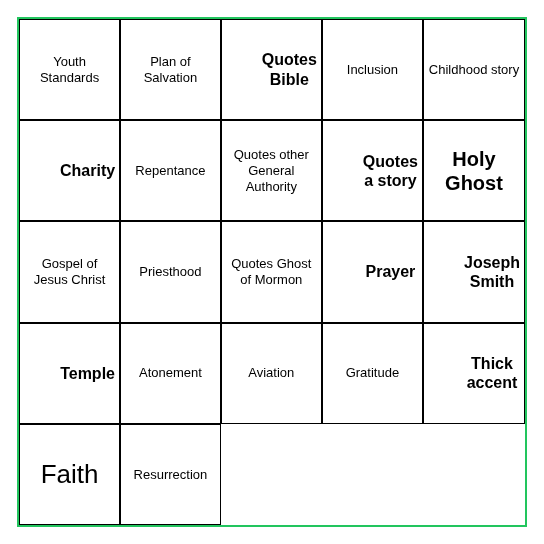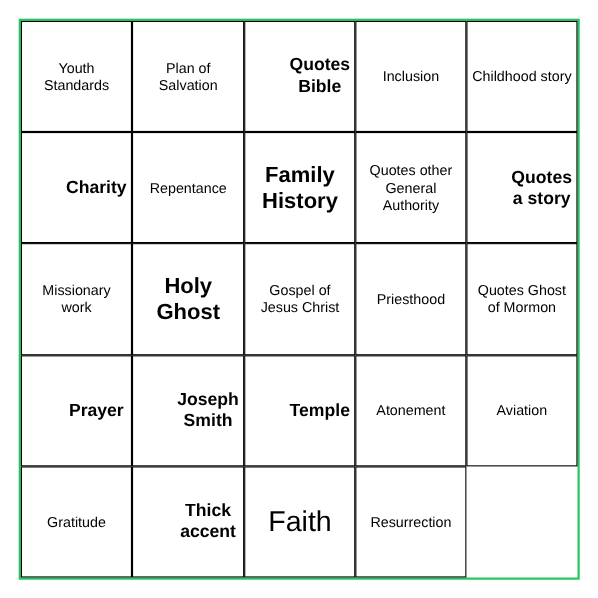--- a/index.html
+++ b/index.html
@@ -58,24 +58,22 @@
 <body>
 
 <div class="bingo-board">
 <div class="bingo-cell">Youth Standards</div>
     <div class="bingo-cell">Plan of Salvation</div>
     <div class="bingo-cell medium-text">Quotes Bible</div>
     <div class="bingo-cell">Inclusion</div>
     <div class="bingo-cell">Childhood story</div>
     <div class="bingo-cell medium-text">Charity</div>
     <div class="bingo-cell">Repentance</div>
-    <div class="bingo-cell large-text">Family History</div>
     <div class="bingo-cell">Quotes other General Authority</div>
     <div class="bingo-cell medium-text">Quotes a story</div>
-    <div class="bingo-cell">Missionary work</div>
     <div class="bingo-cell large-text">Holy Ghost</div>
     <div class="bingo-cell">Gospel of Jesus Christ</div>
     <div class="bingo-cell">Priesthood</div>
     <div class="bingo-cell">Quotes Ghost of Mormon</div>
     <div class="bingo-cell medium-text">Prayer</div>
     <div class="bingo-cell medium-text">Joseph Smith</div>
     <div class="bingo-cell medium-text">Temple</div>
     <div class="bingo-cell">Atonement</div>
     <div class="bingo-cell">Aviation</div>
     <div class="bingo-cell">Gratitude</div>

